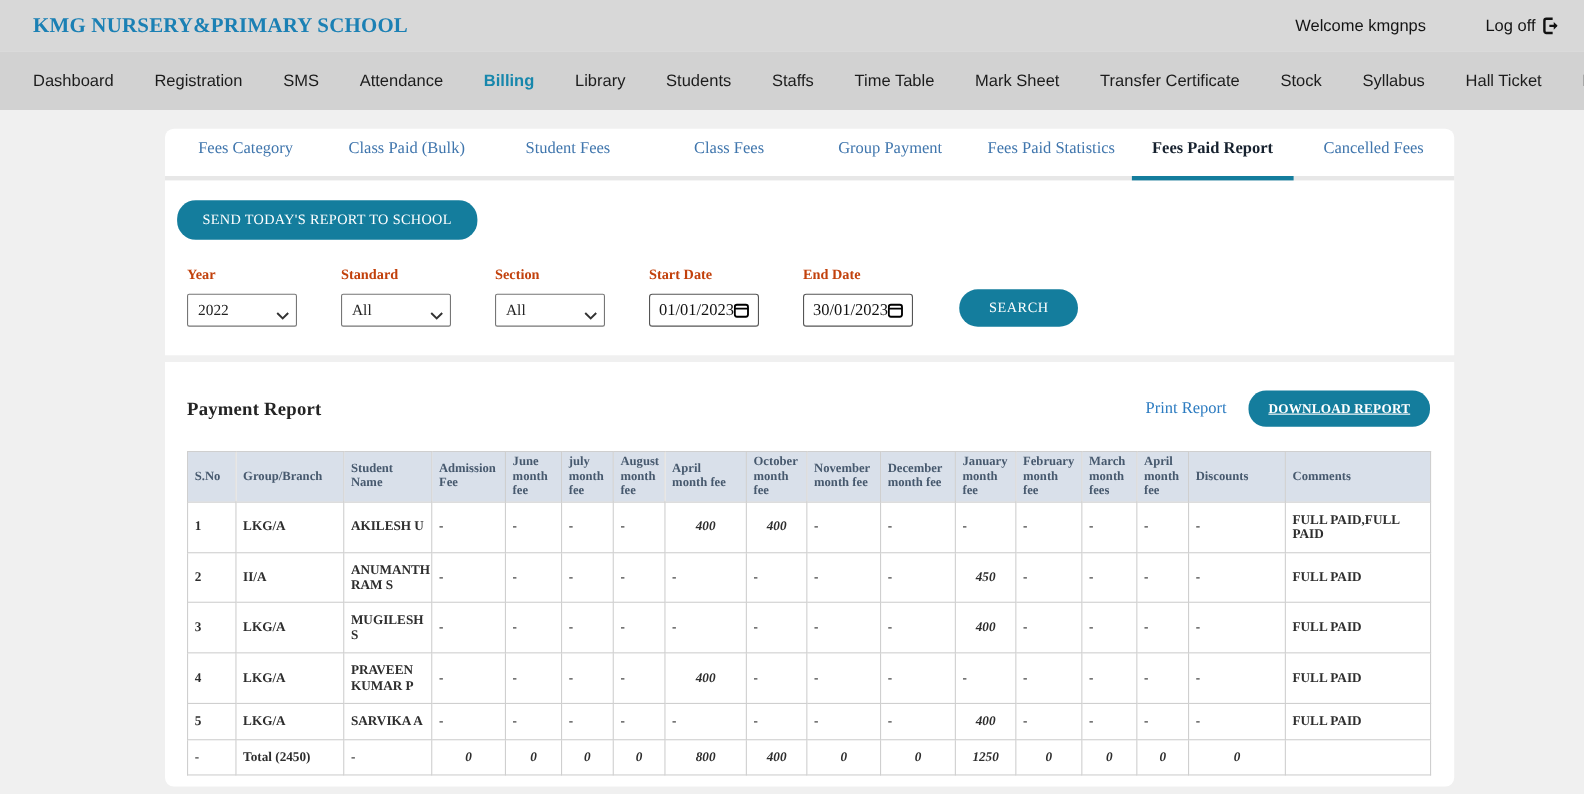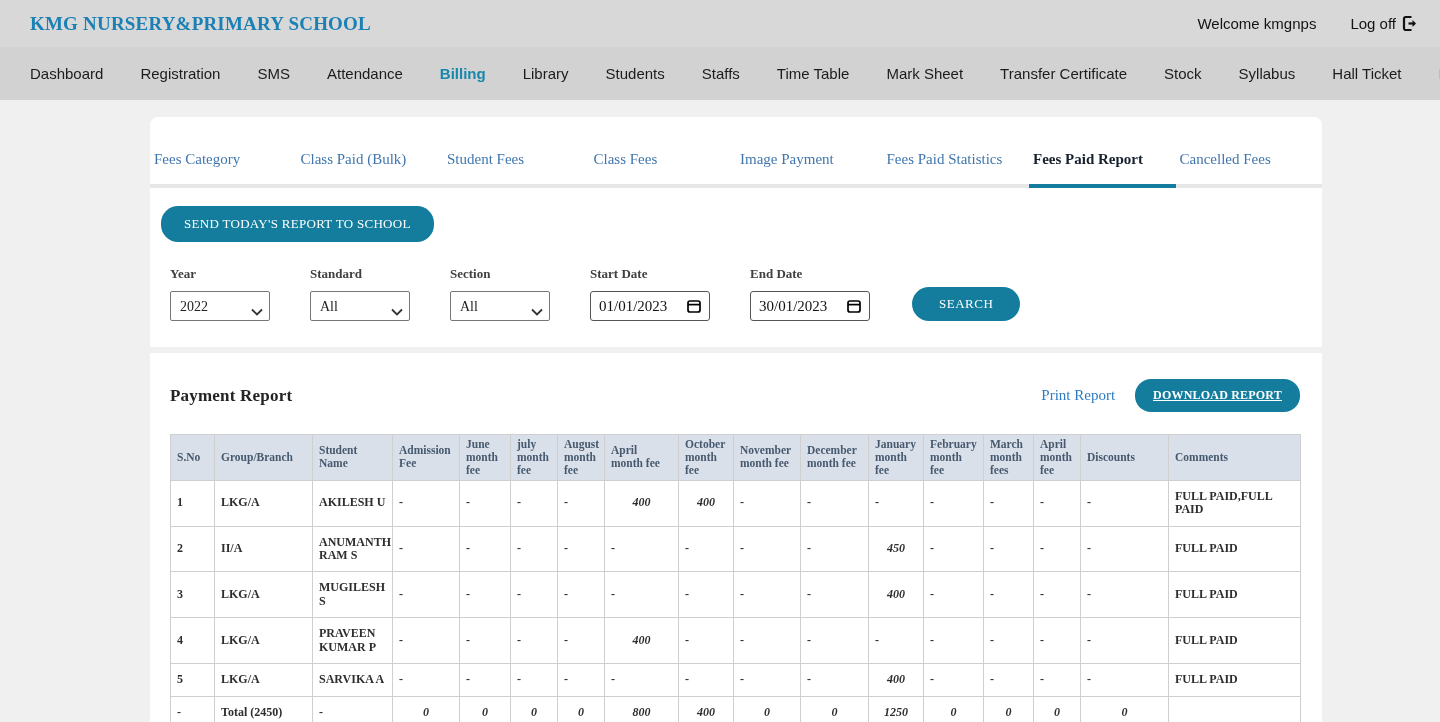--- a/index.html
+++ b/index.html
@@ -22,21 +22,21 @@
   .topbar{
     height:47px;background:#d8d8d8;
     display:flex;align-items:center;
     padding:0 22px 0 30px;
   }
   .school-title{
     color:var(--title-blue);
     font-weight:bold;font-size:19px;letter-spacing:.2px;
   }
   .topbar-right{
-    margin-left:auto;display:flex;align-items:center;gap:34px;
+    margin-left:auto;display:flex;align-items:center;gap:54px;
     font-family:"Liberation Sans", sans-serif;
     font-size:15px;color:#141414;
   }
   .logoff{display:flex;align-items:center;gap:5px;cursor:pointer;}
   
   .navbar{
     height:53px;background:#d2d2d2;
     display:flex;align-items:center;gap:37px;
     padding-left:30px;
     font-family:"Liberation Sans", sans-serif;
@@ -45,54 +45,54 @@
   .nav-item{cursor:pointer;white-space:nowrap;}
   .nav-item.active{color:#1787ac;font-weight:bold;}
   
   .card{margin:17px 0 0 150px;width:1172px;}
   .panel{background:#ffffff;}
   .panel.top{border-radius:8px 8px 0 0;padding-bottom:26px;}
   .panel.bottom{border-radius:0 0 8px 8px;margin-top:6px;padding-bottom:10px;}
   
   .tabstrip{display:flex;border-bottom:4px solid #e7e7e7;}
   .tab{
-    flex:1;text-align:left;
-    padding:34px 4px 16px;
+    flex:1;text-align:center;
+    padding:10px 4px 16px;
     font-size:15px;color:var(--tab-blue);
     cursor:pointer;position:relative;white-space:nowrap;
   }
   .tab.active{color:#16212e;font-weight:bold;}
   .tab.active::after{
     content:"";position:absolute;left:0;right:0;bottom:-4px;height:4px;
     background:var(--accent);
   }
   
   .btn{
     background:var(--accent);color:#fff;border:none;cursor:pointer;
     font-family:"Liberation Serif", serif;
     border-radius:17px;
   }
   .btn-send{margin:18px 0 0 11px;padding:10px 23px;font-size:13px;letter-spacing:.3px;}
   .btn-search{padding:9px 27px;font-size:13px;letter-spacing:.5px;}
   .btn-download{padding:9px 18px;font-size:12px;font-weight:bold;letter-spacing:.2px;border-radius:16px;text-decoration:underline;}
   
   .filters{display:flex;align-items:flex-end;gap:40px;padding:24px 0 0 20px;}
   .fgroup{display:flex;flex-direction:column;gap:9px;}
-  .flabel{font-weight:bold;font-size:13px;color:#404040;}
+  .flabel{font-weight:bold;font-size:13px;color:#c2410c;}
   .control{position:relative;}
   select.sel{
     -webkit-appearance:none;appearance:none;
     width:100px;height:30px;
     border:1px solid #767676;border-radius:2px;background:#fff;
     font-family:"Liberation Serif", serif;font-size:14px;color:#222;
     padding:0 22px 0 9px;
   }
   .chev{position:absolute;right:7px;top:11px;pointer-events:none;}
   .datebox{
-    width:120px;height:30px;
+    width:100px;height:30px;
     border:1px solid #555;border-radius:3px;background:#fff;
     display:flex;align-items:center;justify-content:space-between;
     padding:0 8px 0 8px;font-size:15px;color:#111;cursor:text;
   }
   .search-wrap{margin-left:2px;padding-bottom:0;}
   
   .report-head{display:flex;align-items:center;padding:26px 22px 22px 20px;gap:16px;}
   .report-title{font-size:17px;font-weight:bold;color:#242424;letter-spacing:.2px;}
   .report-actions{margin-left:auto;display:flex;align-items:center;gap:20px;}
   .print-link{color:var(--link-blue);font-size:15px;cursor:pointer;text-decoration:none;}
@@ -156,21 +156,21 @@
   </div>
 
 <div class="card">
 
   <div class="panel top">
     <div class="tabstrip" id="tabstrip">
         <span class="tab">Fees Category</span>
         <span class="tab">Class Paid (Bulk)</span>
         <span class="tab">Student Fees</span>
         <span class="tab">Class Fees</span>
-        <span class="tab">Image Payment</span>
+        <span class="tab">Group Payment</span>
         <span class="tab">Fees Paid Statistics</span>
         <span class="tab active">Fees Paid Report</span>
         <span class="tab">Cancelled Fees</span>
       </div>
 
     <button class="btn btn-send">SEND TODAY'S REPORT TO SCHOOL</button>
 
     <div class="filters">
       <div class="fgroup">
         <span class="flabel">Year</span>

